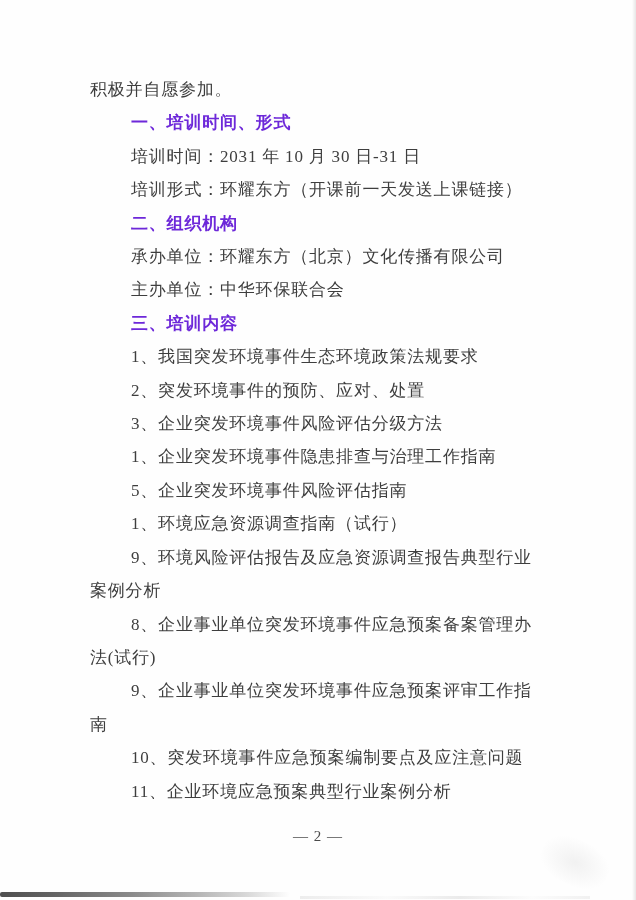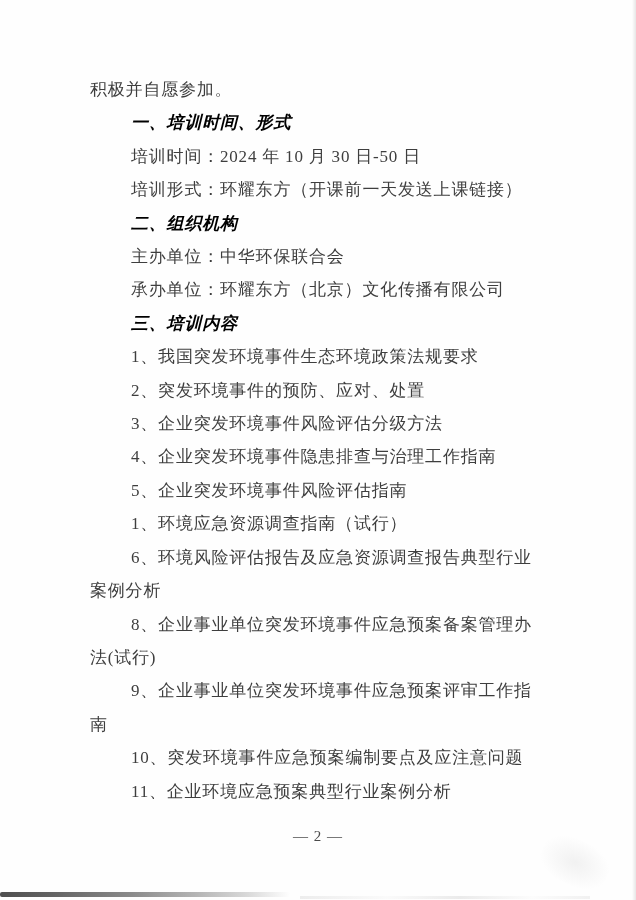--- a/index.html
+++ b/index.html
@@ -27,22 +27,21 @@
     padding: 0;
     font-size: 17px;
     line-height: 33.4px;
     letter-spacing: 0.8px;
     font-weight: normal;
     color: #3e3e3e;
     word-break: break-all;
   }
   .text-block h2 {
     font-weight: bold;
-    color: #000000;
-    font-style: italic;
+    color: #6d28d9;
   }
   .indent {
     text-indent: 41px;
   }
   .footer {
     position: absolute;
     top: 828px;
     left: 0;
     right: 0;
     text-align: center;
@@ -94,35 +93,35 @@
 </head>
 <body>
 
 <div class="page">
 
   <div class="text-block">
 
     <p>积极并自愿参加。</p>
 
     <h2 class="indent">一、培训时间、形式</h2>
-    <p class="indent">培训时间：2024 年 10 月 30 日-50 日</p>
+    <p class="indent">培训时间：2031 年 10 月 30 日-31 日</p>
     <p class="indent">培训形式：环耀东方（开课前一天发送上课链接）</p>
 
     <h2 class="indent">二、组织机构</h2>
+    <p class="indent">承办单位：环耀东方（北京）文化传播有限公司</p>
     <p class="indent">主办单位：中华环保联合会</p>
-    <p class="indent">承办单位：环耀东方（北京）文化传播有限公司</p>
 
     <h2 class="indent">三、培训内容</h2>
     <p class="indent">1、我国突发环境事件生态环境政策法规要求</p>
     <p class="indent">2、突发环境事件的预防、应对、处置</p>
     <p class="indent">3、企业突发环境事件风险评估分级方法</p>
-    <p class="indent">4、企业突发环境事件隐患排查与治理工作指南</p>
+    <p class="indent">1、企业突发环境事件隐患排查与治理工作指南</p>
     <p class="indent">5、企业突发环境事件风险评估指南</p>
     <p class="indent">1、环境应急资源调查指南（试行）</p>
-    <p class="indent">6、环境风险评估报告及应急资源调查报告典型行业案例分析</p>
+    <p class="indent">9、环境风险评估报告及应急资源调查报告典型行业案例分析</p>
     <p class="indent">8、企业事业单位突发环境事件应急预案备案管理办法(试行)</p>
     <p class="indent">9、企业事业单位突发环境事件应急预案评审工作指南</p>
     <p class="indent">10、突发环境事件应急预案编制要点及应注意问题</p>
     <p class="indent">11、企业环境应急预案典型行业案例分析</p>
 
 
   </div>
 
   <div class="footer">— 2 —</div>
 

